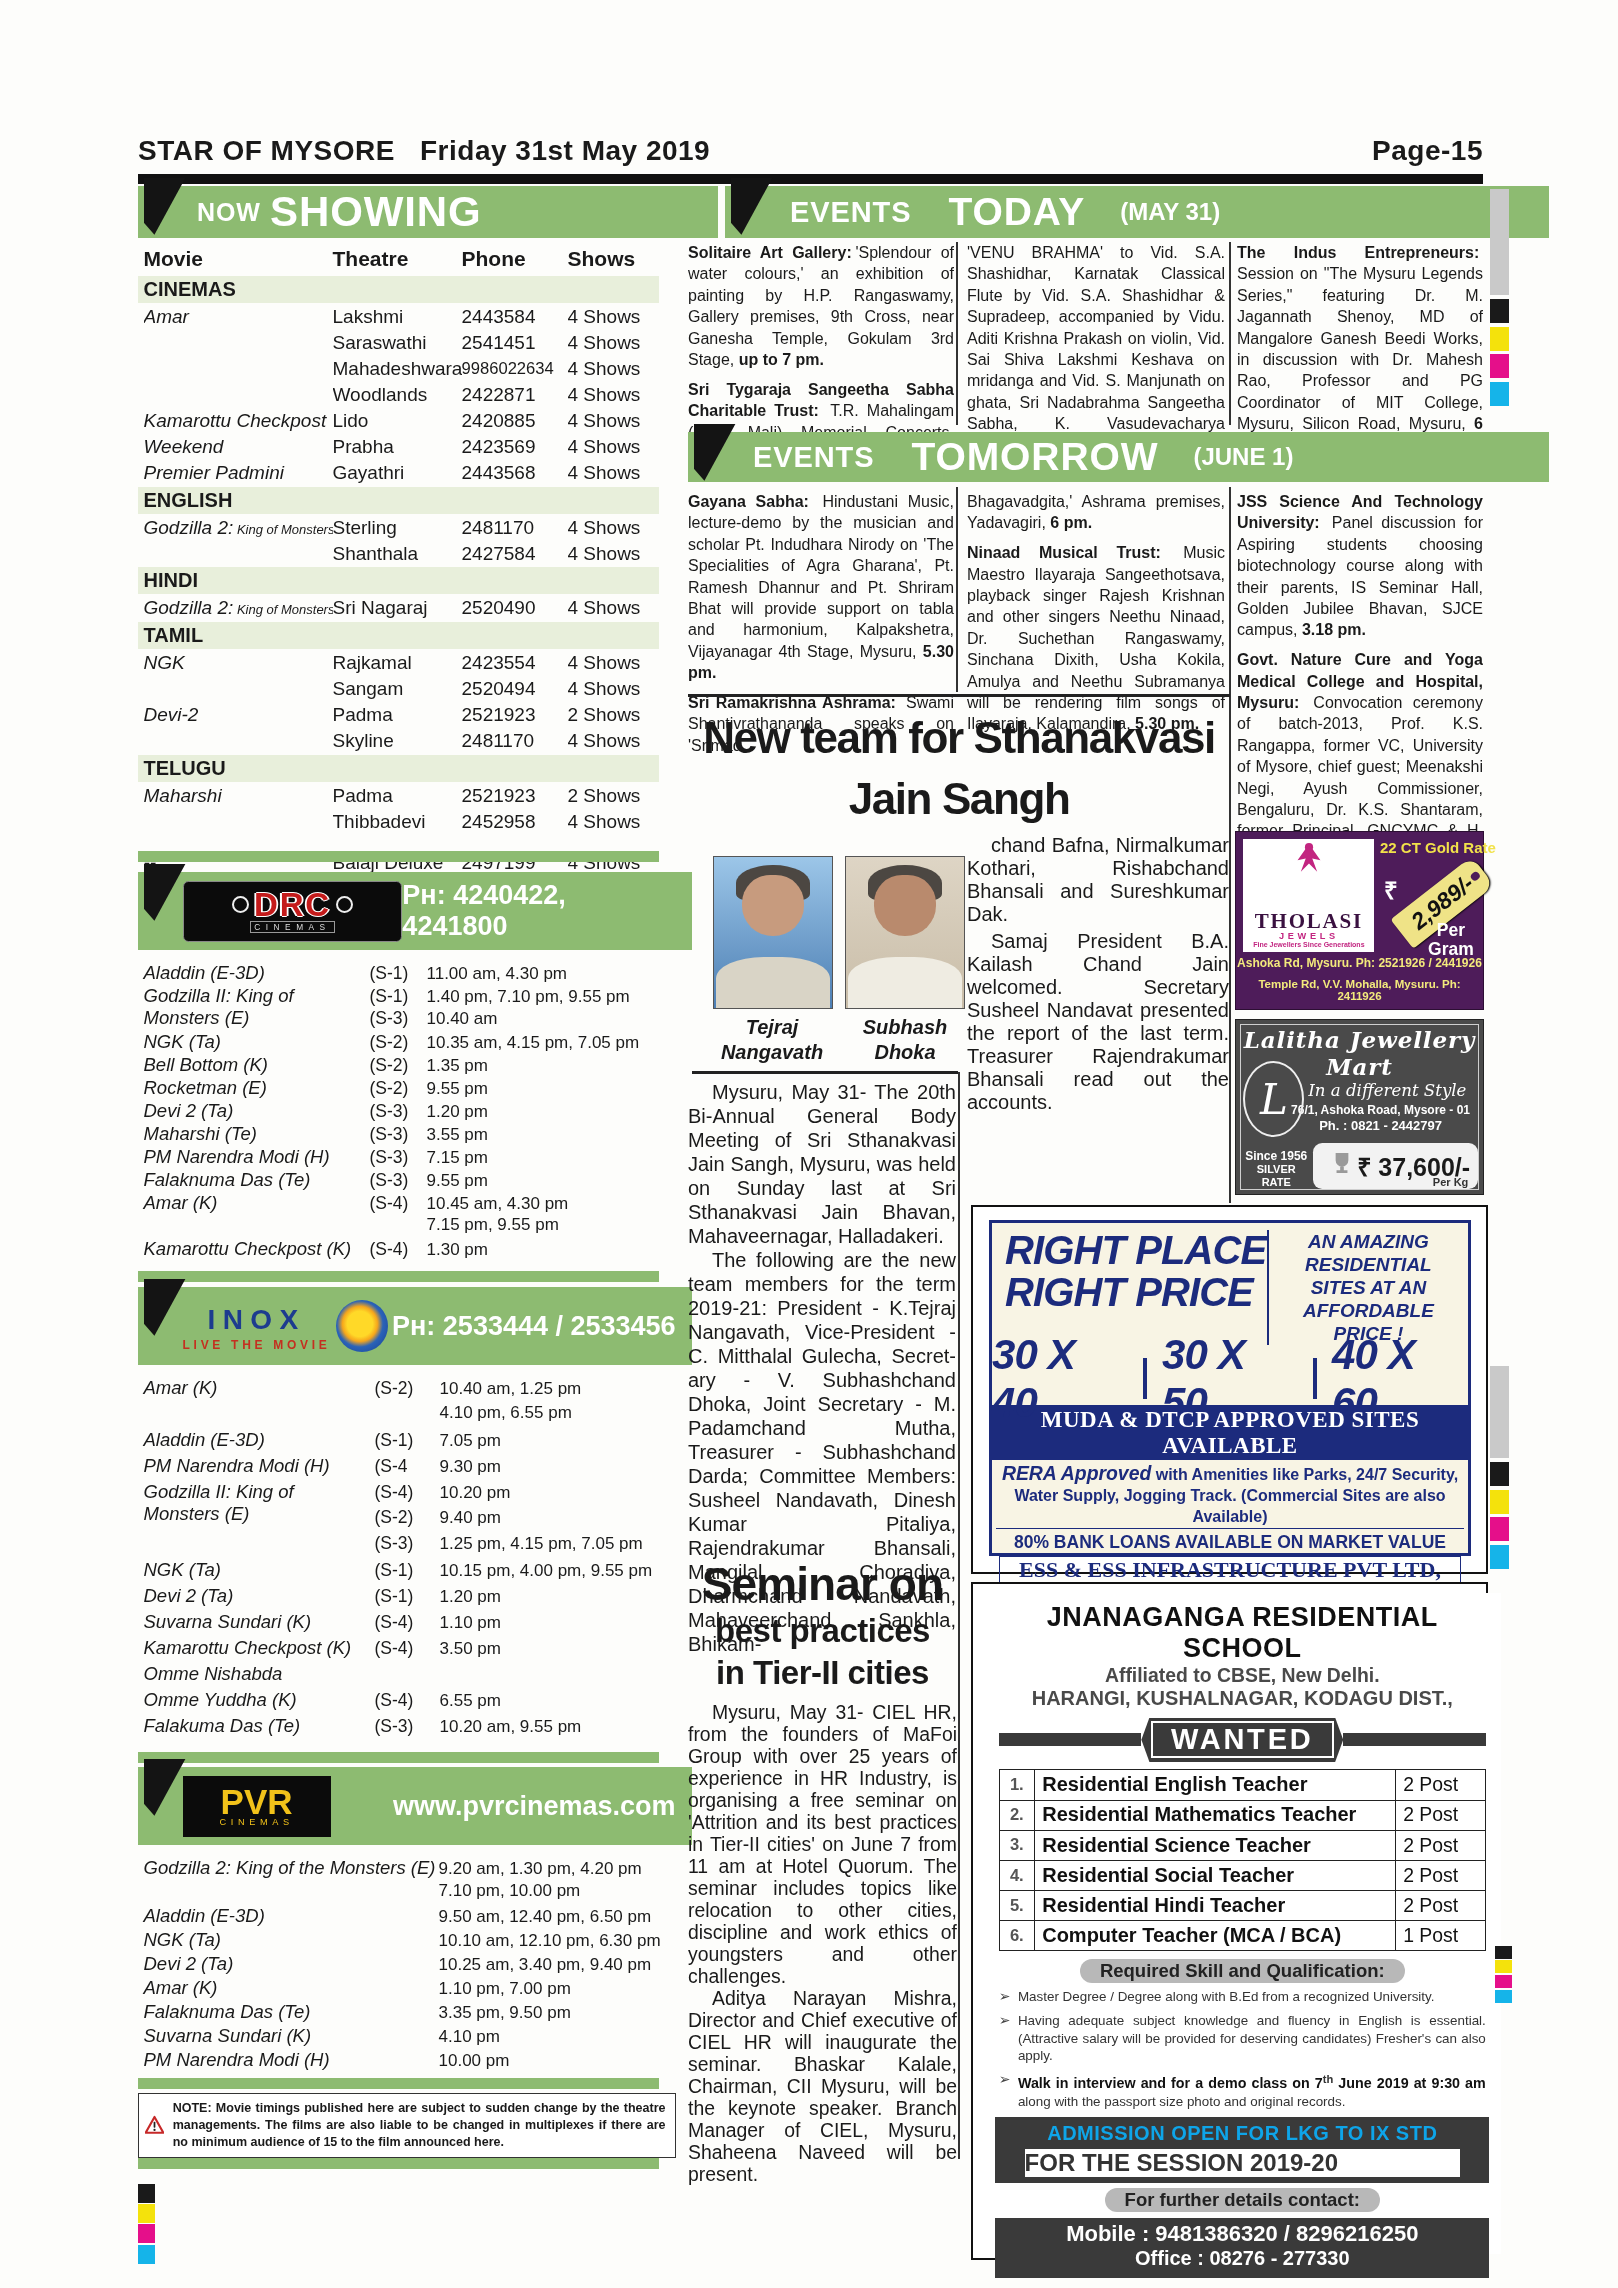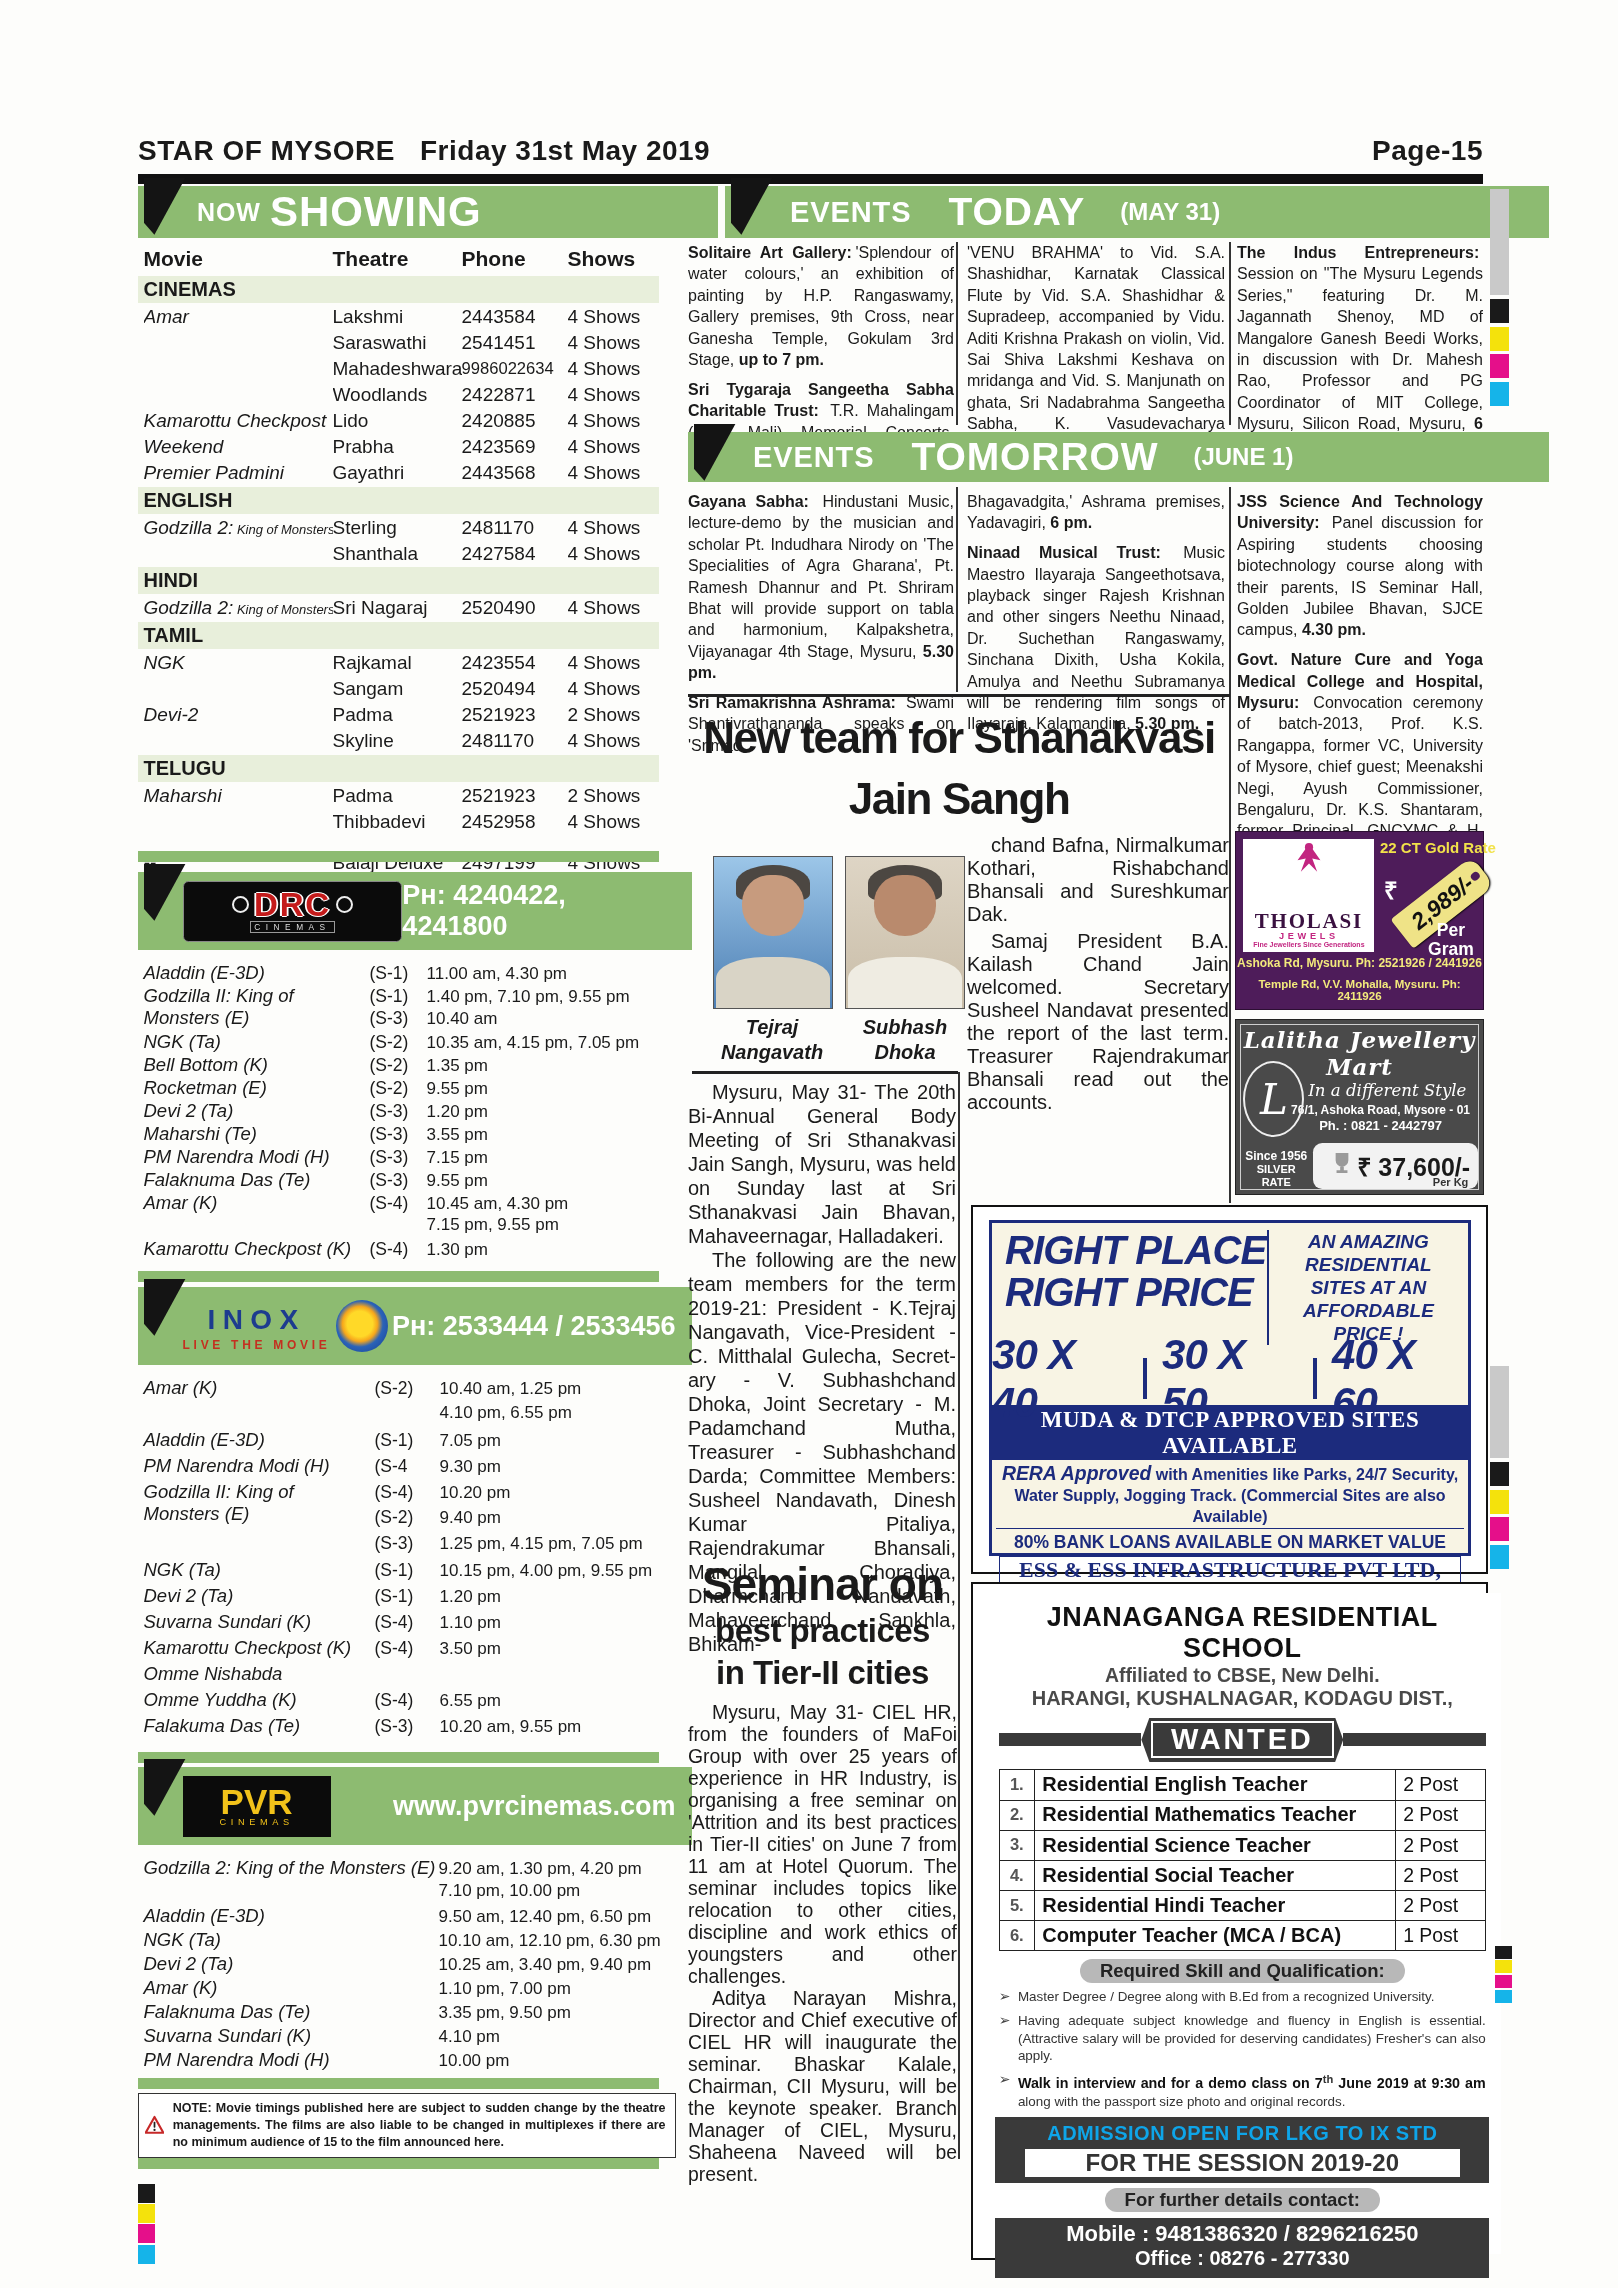--- a/index.html
+++ b/index.html
@@ -119,21 +119,21 @@
   .pcell:last-child{border-right:none;font-weight:normal;font-size:19.4px;}
   .pnum{color:#555;font-size:16.6px;padding:4.6px 3.7px;text-align:center;}
   .pillrow{text-align:center;margin:1.8px 0 5.5px;}
   .pill{display:inline-block;background:#b8b8b8;border-radius:14.8px;padding:0.9px 20px;font-weight:bold;
         font-size:18.5px;color:#222;}
   .bull{display:flex;font-size:13.4px;line-height:17.5px;color:#333;margin-bottom:6.5px;text-align:justify;}
   .bull .arr{margin-right:7.4px;color:#444;font-size:14px;}
   .bull b{font-size:14.3px;color:#111;}
   .adm{background:#3a3a3a;margin:3.7px -3.7px 0;padding:4.6px 5.5px 5.5px;}
   .adm1{color:#0ea5e9;font-size:20px;font-weight:bold;text-align:center;letter-spacing:0.5px;}
-  .adm2{background:#fff;color:#333;font-size:24px;font-weight:bold;text-align:center;margin:4.6px 24px 0;}
+  .adm2{background:#fff;color:#333;font-size:24px;font-weight:bold;text-align:left;margin:4.6px 24px 0;}
   .mob{background:#3a3a3a;margin:0 -3.7px;padding:3.7px 5.5px 7.4px;}
   .mob div{color:#fff;font-weight:bold;text-align:center;}
   .mob .m1{font-size:22px;}
   .mob .m2{font-size:20px;}
   
   .th{position:absolute;background:#4e1c5a;border:1.8px solid #2c0e33;}
   .th-panel{position:absolute;left:7.4px;top:7.4px;width:131px;height:109px;background:#fff;
             display:flex;flex-direction:column;align-items:center;justify-content:flex-end;padding-bottom:3.7px;}
   .th-brand{font-family:"Liberation Serif",serif;font-weight:bold;font-size:21px;color:#3a1140;letter-spacing:1.8px;line-height:20px;margin-top:27px;}
   .th-jew{font-size:9.2px;color:#c22580;font-weight:bold;letter-spacing:3.7px;}
@@ -559,21 +559,21 @@
   </div>
   <div class="evcol" id="evm-c1" style="left:688px;top:491px;width:266px;">
       <p class="ev"><b class="evl">Gayana Sabha:</b> Hindustani Music, lecture-demo by the musician and scholar Pt. Indudhara Nirody on 'The Specialities of Agra Gharana', Pt. Ramesh Dhannur and Pt. Shriram Bhat will provide support on tabla and harmonium, Kalpakshetra, Vijayanagar 4th Stage, Mysuru, <b>5.30 pm.</b></p>
       <p class="ev"><b class="evl">Sri Ramakrishna Ashrama:</b> Swami Shantivrathananda speaks on 'Srimad</p>
     </div>
   <div class="evcol" id="evm-c2" style="left:967px;top:491px;width:258px;">
       <p class="ev">Bhagavadgita,' Ashrama premises, Yadavagiri, <b>6 pm.</b></p>
       <p class="ev"><b class="evl">Ninaad Musical Trust:</b> Music Maestro Ilayaraja Sangeethotsava, playback singer Rajesh Krishnan and other singers Neethu Ninaad, Dr. Suchethan Rangaswamy, Sinchana Dixith, Usha Kokila, Amulya and Neethu Subramanya will be rendering film songs of Ilayaraja, Kalamandira, <b>5.30 pm.</b></p>
     </div>
   <div class="evcol" id="evm-c3" style="left:1237px;top:491px;width:246px;">
-      <p class="ev"><b class="evl">JSS Science And Technology University:</b> Panel discussion for Aspiring students choosing biotechnology course along with their parents, IS Seminar Hall, Golden Jubilee Bhavan, SJCE campus, <b>4.30 pm.</b></p>
+      <p class="ev"><b class="evl">JSS Science And Technology University:</b> Panel discussion for Aspiring students choosing biotechnology course along with their parents, IS Seminar Hall, Golden Jubilee Bhavan, SJCE campus, <b>3.18 pm.</b></p>
       <p class="ev"><b class="evl">Govt. Nature Cure and Yoga Medical College and Hospital, Mysuru:</b> Convocation ceremony of batch-2013, Prof. K.S. Rangappa, former VC, University of Mysore, chief guest; Meenakshi Negi, Ayush Commissioner, Bengaluru, Dr. K.S. Shantaram, former Principal, GNCYMC &amp; H, Mysuru chief guests; Dr. G. Gopinath, Principal, GNCYMC &amp; H, Mysuru presides, Patanjali Auditorium, College premises, <b>10 am.</b></p>
     </div>
   <div class="abs vr" style="left:956px;top:487px;height:205px;"></div>
   <div class="abs vr" style="left:1229px;top:487px;height:716px;"></div>
   <div class="abs hr" style="left:688px;top:694px;width:542px;height:2.8px;"></div>
 
   <div class="abs headline" style="left:688px;top:707px;width:542px;">
     <div>New team for Sthanakvasi</div>
     <div>Jain Sangh</div>
   </div>

